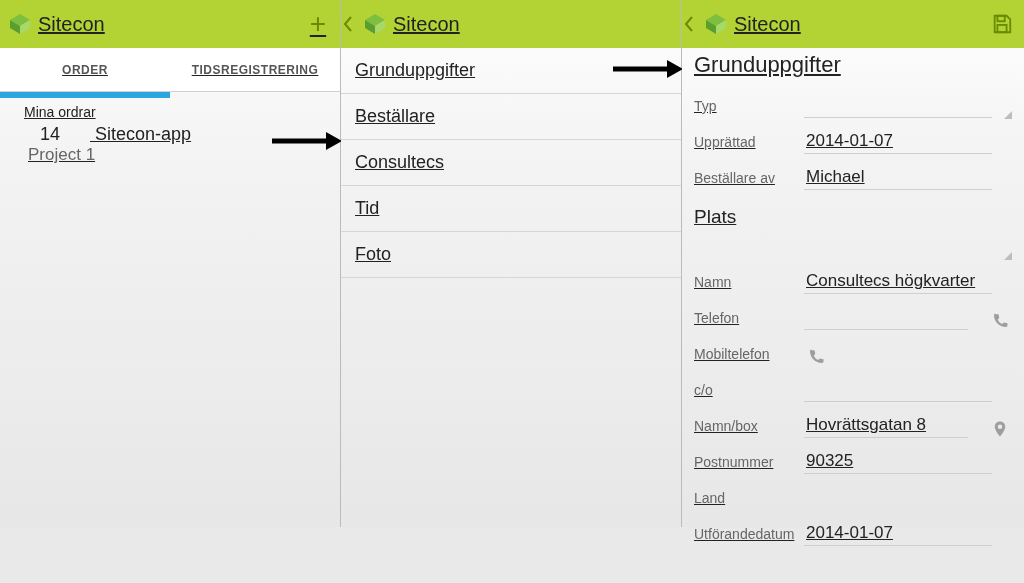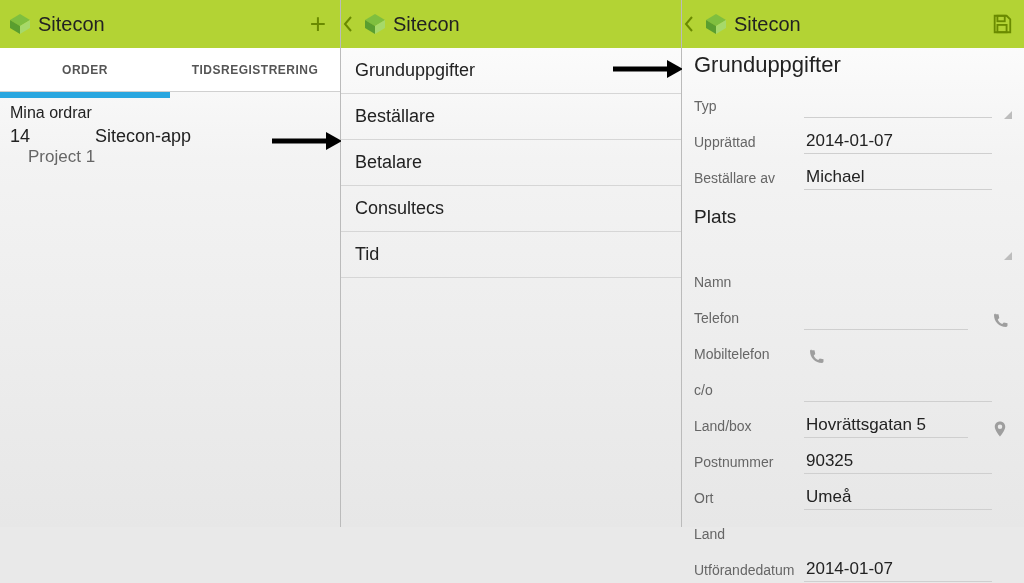--- a/index.html
+++ b/index.html
@@ -1,18 +1,18 @@
 <!DOCTYPE html>
 <html><head>
 <meta charset="utf-8">
 <style>
   * { box-sizing: border-box; margin: 0; padding: 0; }
   html, body { width: 1024px; height: 583px; font-family: Arial, Helvetica, sans-serif; background:#e9e9e9; overflow:hidden; color:#222; }
   .screens { display:flex; width:1024px; height:583px; }
-  .screen { position:relative; height:527px; background:linear-gradient(#ffffff 0%, #f3f3f3 30%, #e7e7e7 100%); border-right:1px solid #bbb; }
+  .screen { position:relative; height:527px; background:linear-gradient(#ffffff 0%, #f3f3f3 30%, #e7e7e7 100%); border-right:1px solid #bbb;text-decoration:underline; }
   .screen:last-child { border-right:none; }
   .s1 { width:341px; }
   .s2 { width:341px; }
   .s3 { width:342px; }
 
   
   .hdr { display:flex; align-items:center; height:48px; background:#b3d334; position:relative; }
   .hdr .back { width:14px; height:48px; display:flex; align-items:center; justify-content:center; color:#6a8a00; font-size:20px; }
   .hdr .logo { margin:0 6px 0 8px; }
   .hdr .ttl { font-size:20px; color:#222; }
@@ -23,24 +23,24 @@
   .logo svg { display:block; }
 
   
   .tabs { display:flex; height:44px; background:#fff; border-bottom:1px solid #d0d0d0; }
   .tab { flex:1; display:flex; align-items:center; justify-content:center; font-size:12px; letter-spacing:0.5px; color:#555; font-weight:bold; cursor:pointer; }
   .tabstrip { height:6px; display:flex; }
   .tabstrip .ind { flex:1; height:6px; }
   .tabstrip .ind.active { background:#2aa7e0; }
 
   
-  .section-label { padding:6px 10px 2px 10px; font-size:16px; color:#222; }
+  .section-label { padding:6px 10px 2px 24px; font-size:14px; color:#222; }
   .order-row { padding:2px 10px 0 10px; }
   .order-line1 { font-size:18px; color:#222; }
-  .order-line1 .num { display:inline-block; width:80px; }
+  .order-line1 .num { display:inline-block; width:80px;text-align:center; }
   .order-line2 { padding-left:18px; font-size:17px; color:#666; }
 
   
   .menu-item { height:46px; display:flex; align-items:center; padding:0 14px; font-size:18px; color:#222; border-bottom:1px solid #d6d6d6; cursor:pointer; }
 
   
   .form-area { padding:4px 12px 0 12px; }
   .form-title { font-size:22px; color:#222; margin-bottom:6px; }
   .sect-title { font-size:19px; color:#222; margin:16px 0 6px 0; }
   .frow { display:flex; align-items:flex-end; min-height:34px; margin-bottom:2px; }
@@ -116,23 +116,23 @@
         <svg width="24" height="24" viewBox="0 0 24 24">
             <polygon points="12,2 22,8 12,14 2,8" fill="#7fbf3f"></polygon>
             <polygon points="2,8 12,14 12,22 2,16" fill="#5a9e2f"></polygon>
             <polygon points="22,8 12,14 12,22 22,16" fill="#a6d96a"></polygon>
           </svg>
       </span>
       <span class="ttl">Sitecon</span>
     </div>
     <div class="menu-item">Grunduppgifter</div>
     <div class="menu-item">Beställare</div>
-    <div class="menu-item">Betalare</div>
     <div class="menu-item">Consultecs</div>
     <div class="menu-item">Tid</div>
+    <div class="menu-item">Foto</div>
 
     <div class="arrow" style="left:270px; top:58px;">
       <svg width="72" height="22">
           <line x1="2" y1="11" x2="58" y2="11" stroke="#000" stroke-width="5"></line>
           <polygon points="56,2 72,11 56,20" fill="#000"></polygon>
         </svg>
     </div>
   </div>
 
   <div class="screen s3">
@@ -189,20 +189,24 @@
       </div>
 
       <div class="sect-title">Plats</div>
 
       <div class="sep-row">
           <div class="corner"></div>
         </div>
 
       <div class="frow">
         <div class="flabel">Namn</div>
+        <div class="fcell">
+            <div class="fval">Consultecs högkvarter</div>
+            <div class="uline"></div>
+          </div>
       </div>
 
       <div class="frow">
         <div class="flabel">Telefon</div>
         <div class="fcell">
             <div class="fval"></div>
             <div class="uline"></div>
           </div>
         <div class="ricon">
           <svg width="18" height="18" viewBox="0 0 24 24">
@@ -222,47 +226,40 @@
 
       <div class="frow">
         <div class="flabel">c/o</div>
         <div class="fcell">
             <div class="fval"></div>
             <div class="uline"></div>
           </div>
       </div>
 
       <div class="frow">
-        <div class="flabel">Land/box</div>
-        <div class="fcell">
-            <div class="fval">Hovrättsgatan 5</div>
+        <div class="flabel">Namn/box</div>
+        <div class="fcell">
+            <div class="fval">Hovrättsgatan 8</div>
             <div class="uline"></div>
           </div>
         <div class="ricon">
           <svg width="18" height="18" viewBox="0 0 24 24">
               <path d="M12 2C8 2 5 5 5 9c0 5 7 13 7 13s7-8 7-13c0-4-3-7-7-7zm0 10a3 3 0 1 1 0-6 3 3 0 0 1 0 6z" fill="#9e9e9e"></path>
             </svg>
         </div>
       </div>
 
       <div class="frow">
         <div class="flabel">Postnummer</div>
         <div class="fcell">
             <div class="fval">90325</div>
             <div class="uline"></div>
           </div>
       </div>
 
-      <div class="frow">
-        <div class="flabel">Ort</div>
-        <div class="fcell">
-            <div class="fval">Umeå</div>
-            <div class="uline"></div>
-          </div>
-      </div>
 
       <div class="frow">
         <div class="flabel">Land</div>
       </div>
 
       <div class="frow">
         <div class="flabel">Utförandedatum</div>
         <div class="fcell">
             <div class="fval">2014-01-07</div>
             <div class="uline"></div>

